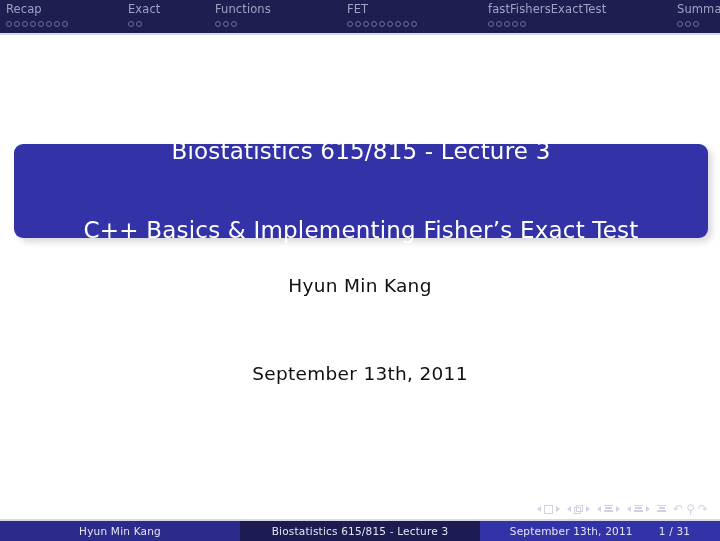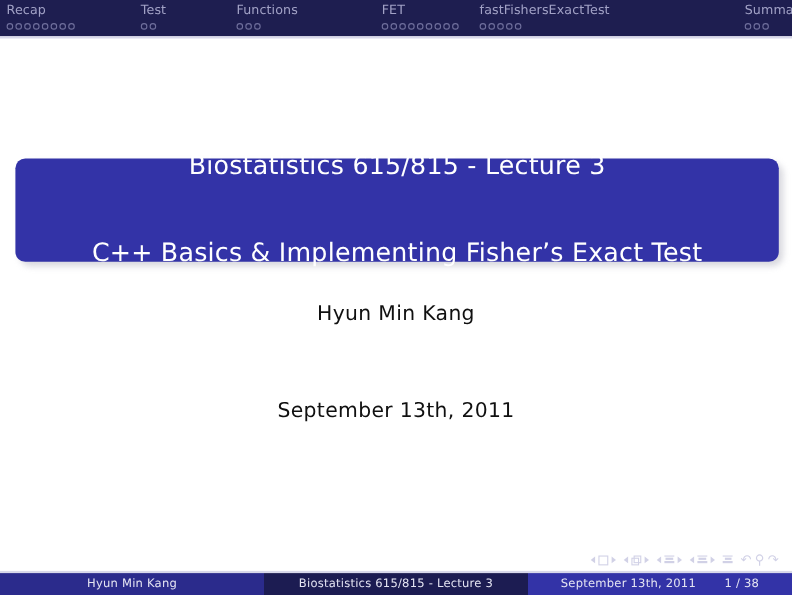--- a/index.html
+++ b/index.html
@@ -224,32 +224,32 @@
 <body>
 
 <div id="headbar"></div>
 <div id="headbar-rule"></div>
 <div id="nav-sections-host">
     <div class="nav-section" style="left: 6px;">
       <span class="nav-label">Recap</span>
       <span class="nav-dots"><span class="nav-dot"></span><span class="nav-dot"></span><span class="nav-dot"></span><span class="nav-dot"></span><span class="nav-dot"></span><span class="nav-dot"></span><span class="nav-dot"></span><span class="nav-dot"></span></span>
     </div>
     <div class="nav-section" style="left: 128px;">
-      <span class="nav-label">Test</span>
+      <span class="nav-label">Exact</span>
       <span class="nav-dots"><span class="nav-dot"></span><span class="nav-dot"></span></span>
     </div>
     <div class="nav-section" style="left: 215px;">
       <span class="nav-label">Functions</span>
       <span class="nav-dots"><span class="nav-dot"></span><span class="nav-dot"></span><span class="nav-dot"></span></span>
     </div>
     <div class="nav-section" style="left: 347px;">
       <span class="nav-label">FET</span>
       <span class="nav-dots"><span class="nav-dot"></span><span class="nav-dot"></span><span class="nav-dot"></span><span class="nav-dot"></span><span class="nav-dot"></span><span class="nav-dot"></span><span class="nav-dot"></span><span class="nav-dot"></span><span class="nav-dot"></span></span>
     </div>
-    <div class="nav-section" style="left: 436px;">
+    <div class="nav-section" style="left: 488px;">
       <span class="nav-label">fastFishersExactTest</span>
       <span class="nav-dots"><span class="nav-dot"></span><span class="nav-dot"></span><span class="nav-dot"></span><span class="nav-dot"></span><span class="nav-dot"></span></span>
     </div>
     <div class="nav-section" style="left: 677px;">
       <span class="nav-label">Summary</span>
       <span class="nav-dots"><span class="nav-dot"></span><span class="nav-dot"></span><span class="nav-dot"></span></span>
     </div>
   </div>
 
 <div id="title-shadow"></div>
@@ -303,15 +303,15 @@
     <span class="circ">↷</span>
   </div>
 </div>
 
 <div id="footer-rule"></div>
 <div id="footer">
   <div class="foot-seg" id="foot-author">Hyun Min Kang</div>
   <div class="foot-seg" id="foot-title">Biostatistics 615/815 - Lecture 3</div>
   <div class="foot-seg" id="foot-right">
     <span>September 13th, 2011</span>
-    <span>1 / 38</span>
+    <span>1 / 31</span>
   </div>
 </div>
 
 </body></html>

